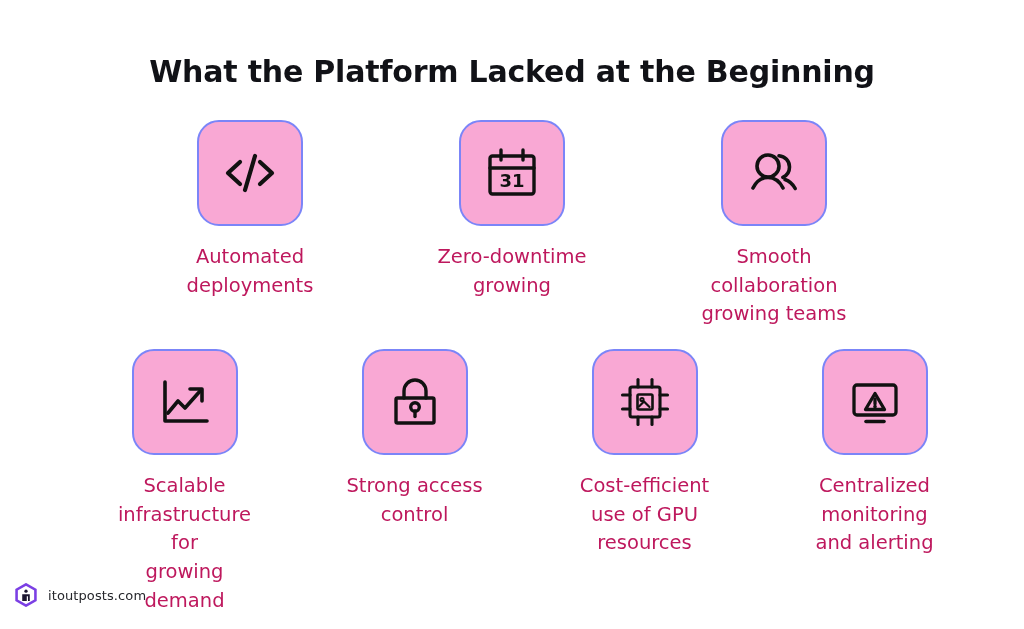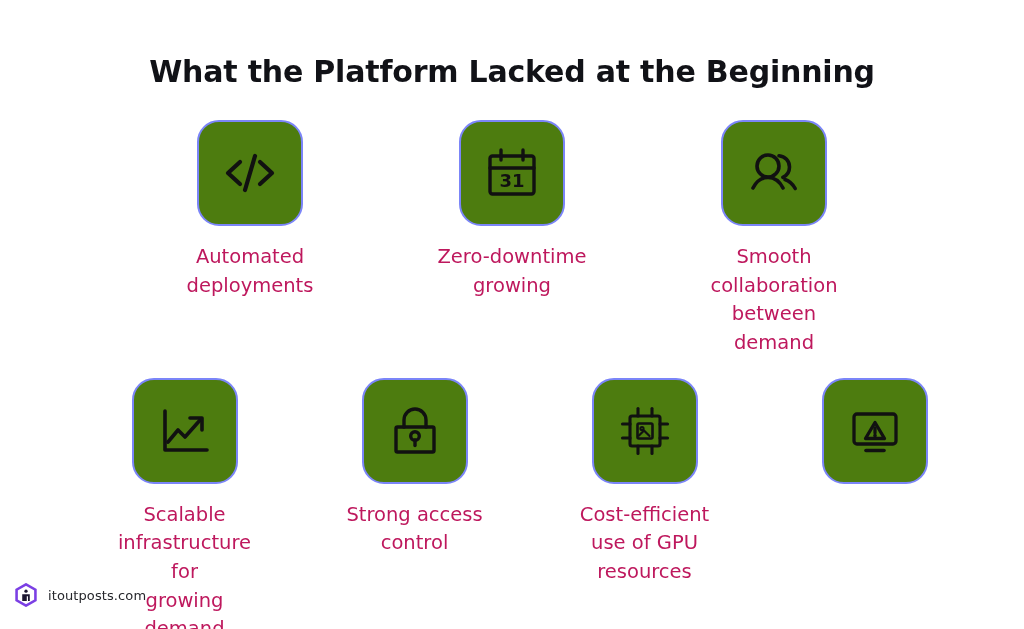--- a/index.html
+++ b/index.html
@@ -48,21 +48,21 @@
     flex-direction: column;
     align-items: center;
   }
   .row-2 .card { width: 158px; }
 
   .tile {
     width: 106px;
     height: 106px;
     border: 2.5px solid #7b85f8;
     border-radius: 22px;
-    background: #4d7c0f;
+    background: #f9a8d4;
     display: flex;
     align-items: center;
     justify-content: center;
     box-sizing: border-box;
   }
   .tile svg {
     display: block;
   }
   .label {
     margin-top: 17px;
@@ -139,21 +139,21 @@
           <span>
             <svg width="62" height="62" viewBox="0 0 62 62" fill="none" stroke="#111111" stroke-width="3.6" stroke-linecap="round" stroke-linejoin="round">
               <circle cx="25" cy="24" r="11"></circle>
               <path d="M10 46c3.5-7 9-10.5 15-10.5S36.5 39 40 46"></path>
               <path d="M36 13.8c6 0.6 10.5 5.2 10.5 11.1 0 4.6-2.7 8.6-6.7 10.4"></path>
               <path d="M42 37.5c4.6 1.6 8 5 10.2 9"></path>
             </svg>
           </span>
         </div>
         <div class="label">Smooth collaboration
-between demand</div>
+growing teams</div>
       </div>
 
     </div>
 
     <div class="row row-2">
 
       <div class="card">
         <div class="tile">
           <span>
             <svg width="58" height="58" viewBox="0 0 58 58" fill="none" stroke="#111111" stroke-width="3.6" stroke-linecap="round" stroke-linejoin="round">
@@ -212,20 +212,23 @@
           <span>
             <svg width="58" height="58" viewBox="0 0 58 58" fill="none" stroke="#111111" stroke-width="3.3" stroke-linecap="round" stroke-linejoin="round">
               <rect x="8" y="12" width="42" height="30" rx="3"></rect>
               <line x1="20" y1="48.5" x2="38" y2="48.5" stroke-width="3.6"></line>
               <path d="M29 20.5 L38.5 36.5 L19.5 36.5 Z"></path>
               <line x1="29" y1="26" x2="29" y2="31"></line>
               <line x1="29" y1="33.6" x2="29" y2="33.8" stroke-width="3.6"></line>
             </svg>
           </span>
         </div>
+        <div class="label">Centralized
+monitoring
+and alerting</div>
       </div>
 
     </div>
   </div>
 
   <div class="footer">
     <span>
       <svg class="footer-logo" viewBox="0 0 28 28" fill="none">
         <path d="M14 1.6 L25 7.8 L25 20.2 L14 26.4 L3 20.2 L3 7.8 Z" fill="#ffffff" stroke="#7b3fe4" stroke-width="3"></path>
         <circle cx="14" cy="9.6" r="1.9" fill="#1b1630"></circle>

